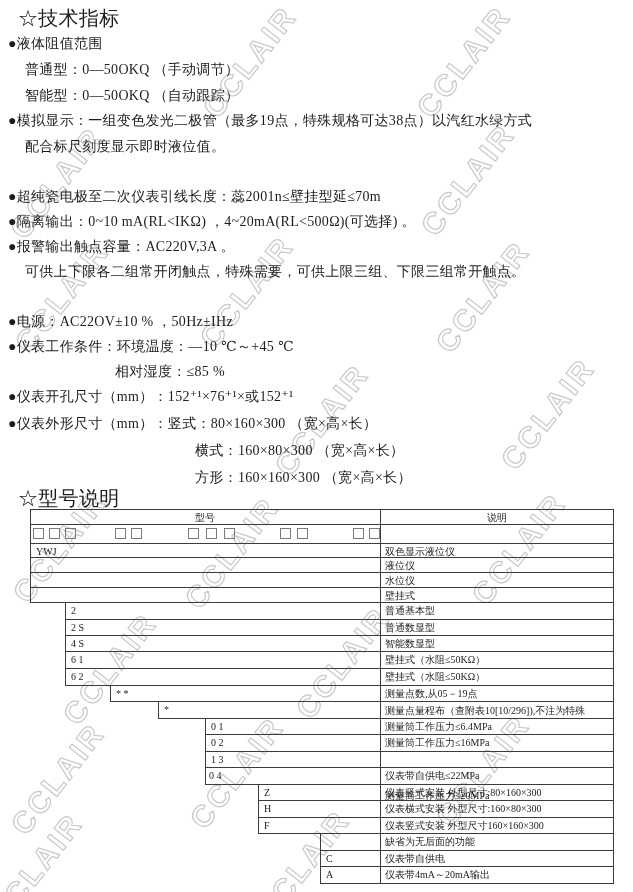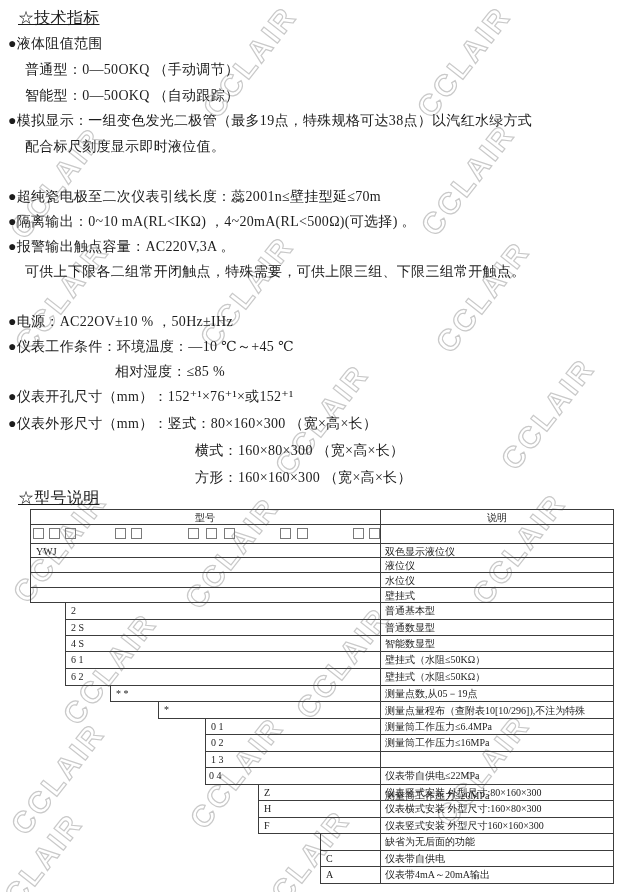--- a/index.html
+++ b/index.html
@@ -5,21 +5,21 @@
   html,body{margin:0;padding:0;background:#ffffff;}
   .page{position:relative;width:633px;height:892px;background:#ffffff;overflow:hidden;
         font-family:"Liberation Serif","DejaVu Serif",serif;color:#1c1c1c;}
   
   .wm{position:absolute;z-index:0;font-family:"Liberation Sans","DejaVu Sans",sans-serif;
       font-weight:bold;font-size:30px;letter-spacing:3px;color:#ffffff;
       -webkit-text-stroke:1.2px #c9c9c9;
       transform:translate(-50%,-50%) rotate(-52deg);user-select:none;pointer-events:none;}
   
   .line{position:absolute;z-index:1;white-space:nowrap;font-size:14px;letter-spacing:0.3px;line-height:20px;}
-  .stitle{font-size:16px;text-decoration:underline;}
+  .stitle{font-size:20px;}
   
   #model-table{position:absolute;left:30px;top:509px;width:584px;height:375px;z-index:1;}
   .trow{position:absolute;border:1px solid #3c3c3c;box-sizing:border-box;background:transparent;}
   .vdiv{position:absolute;left:350px;top:0;width:1px;height:375px;background:#3c3c3c;}
   .mcell,.dcell,.hcell{position:absolute;white-space:nowrap;font-size:10px;line-height:13px;
       font-family:"Liberation Serif","DejaVu Serif",serif;color:#1c1c1c;}
   .sq{position:absolute;width:11px;height:11px;border:1px solid #7a7a7a;box-sizing:border-box;background:transparent;}
 </style>
 </head>
 <body>

